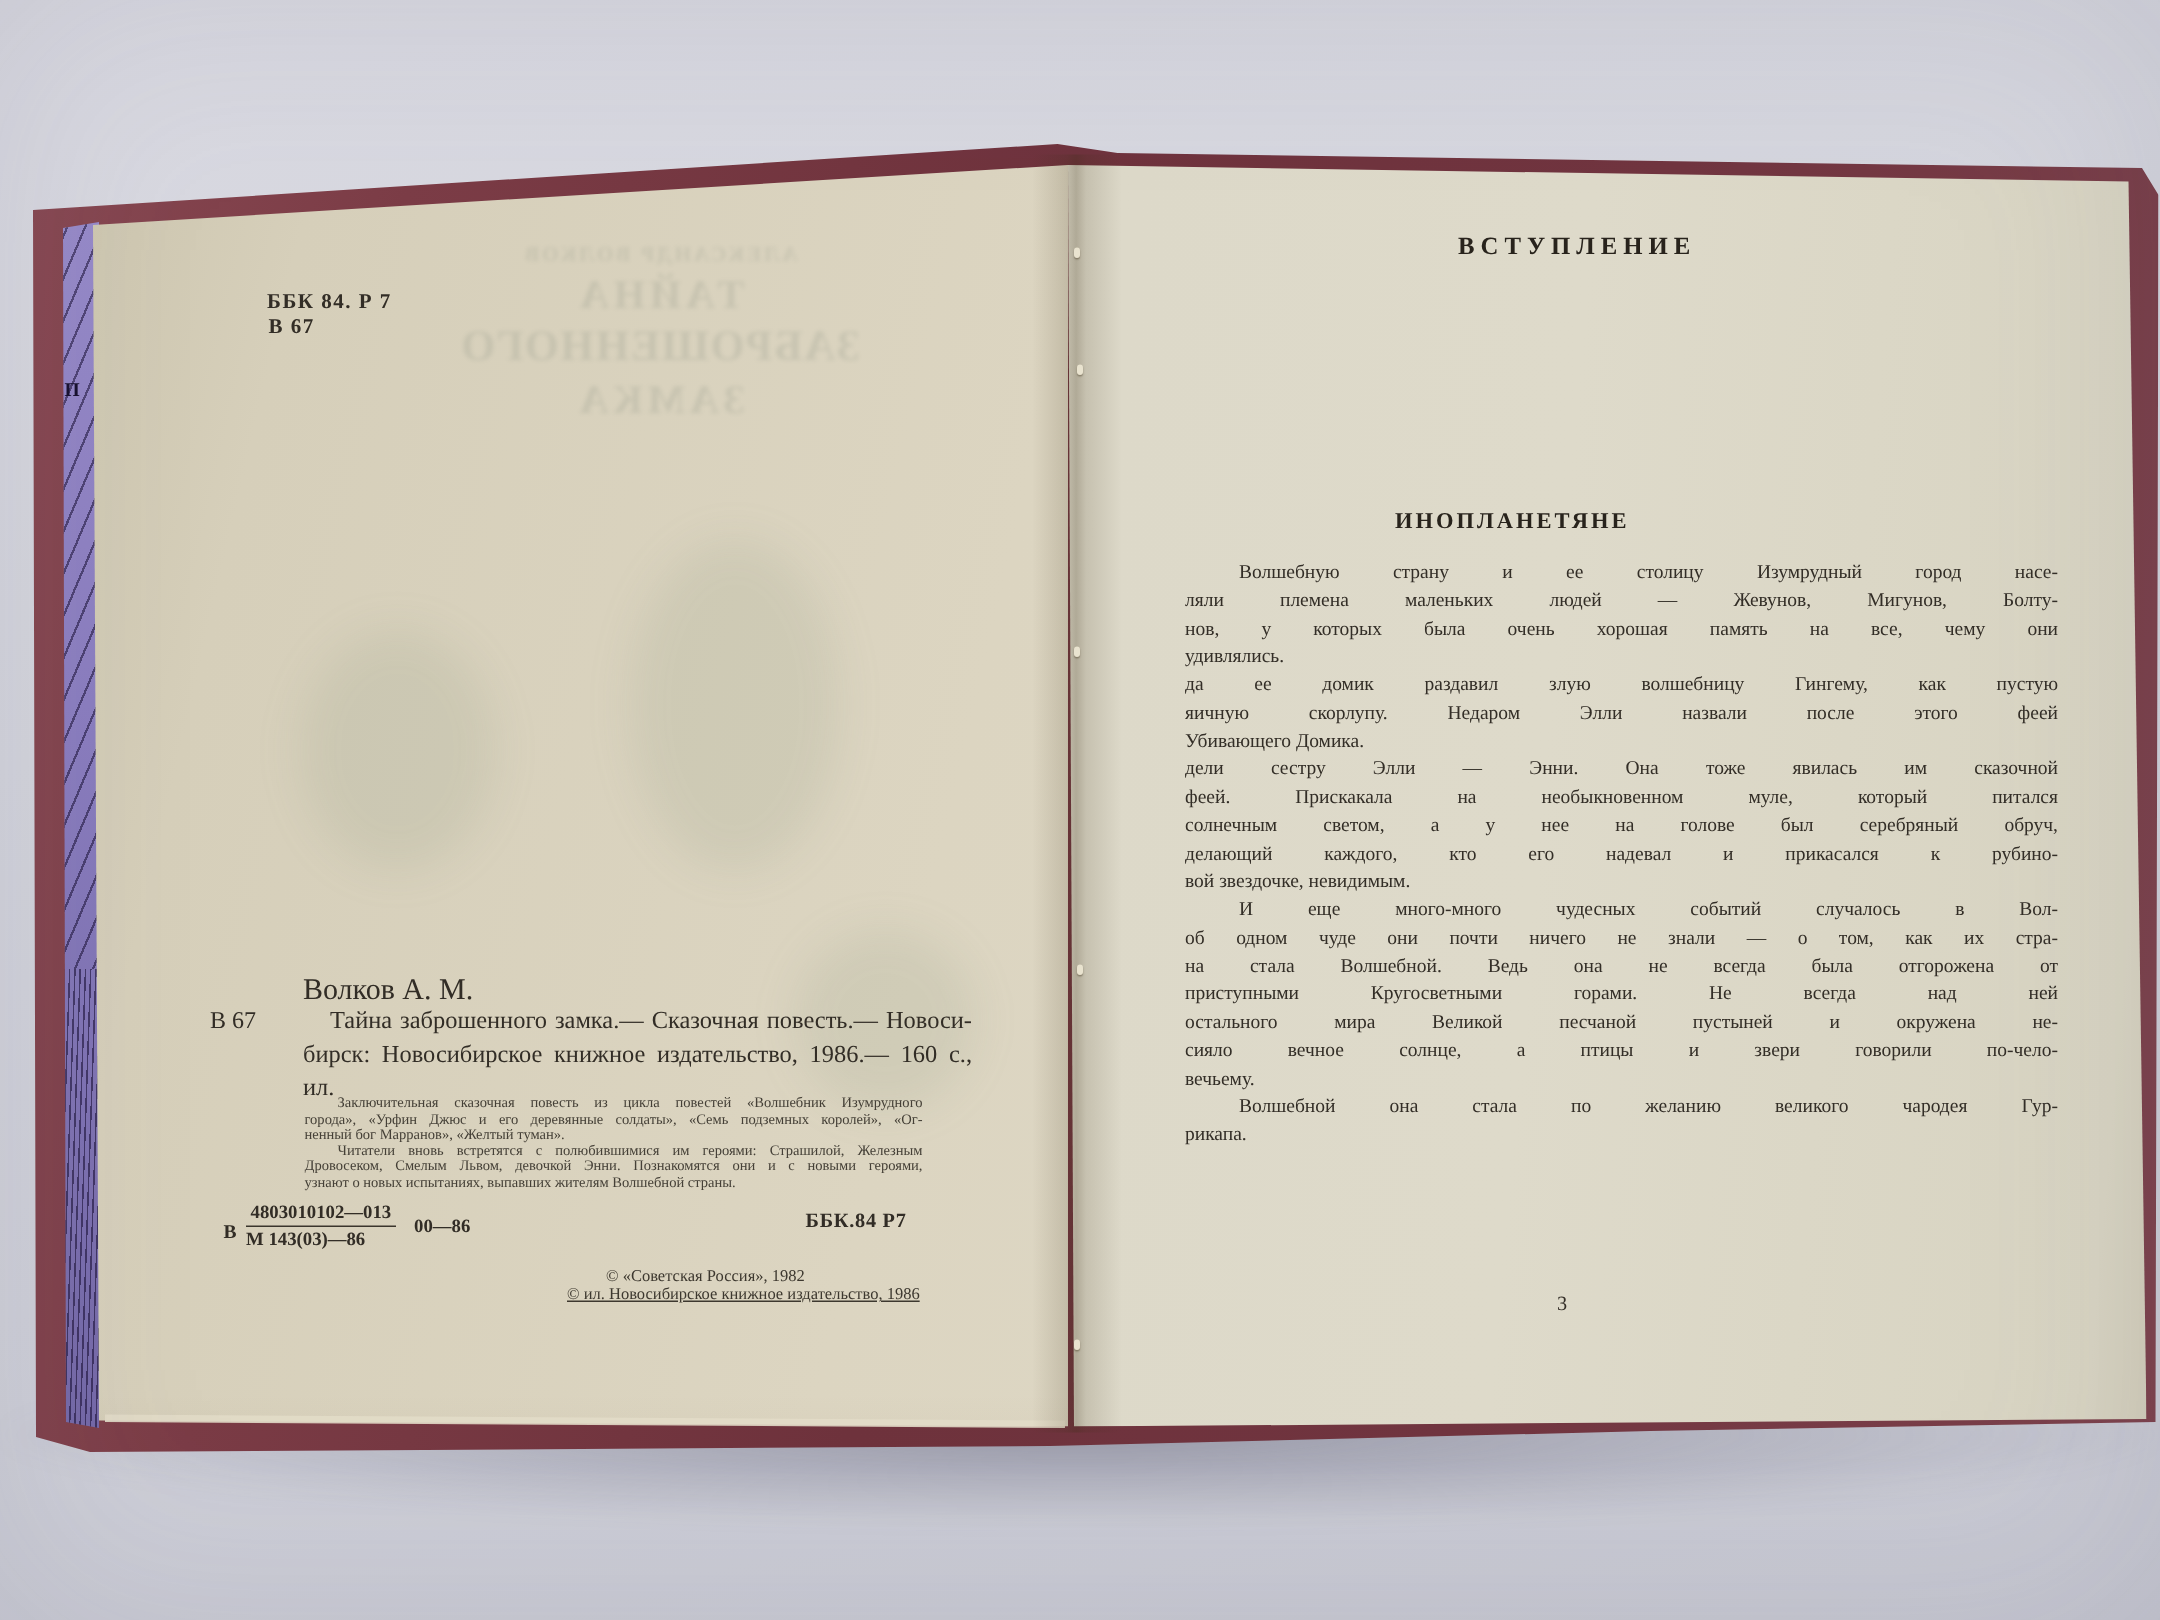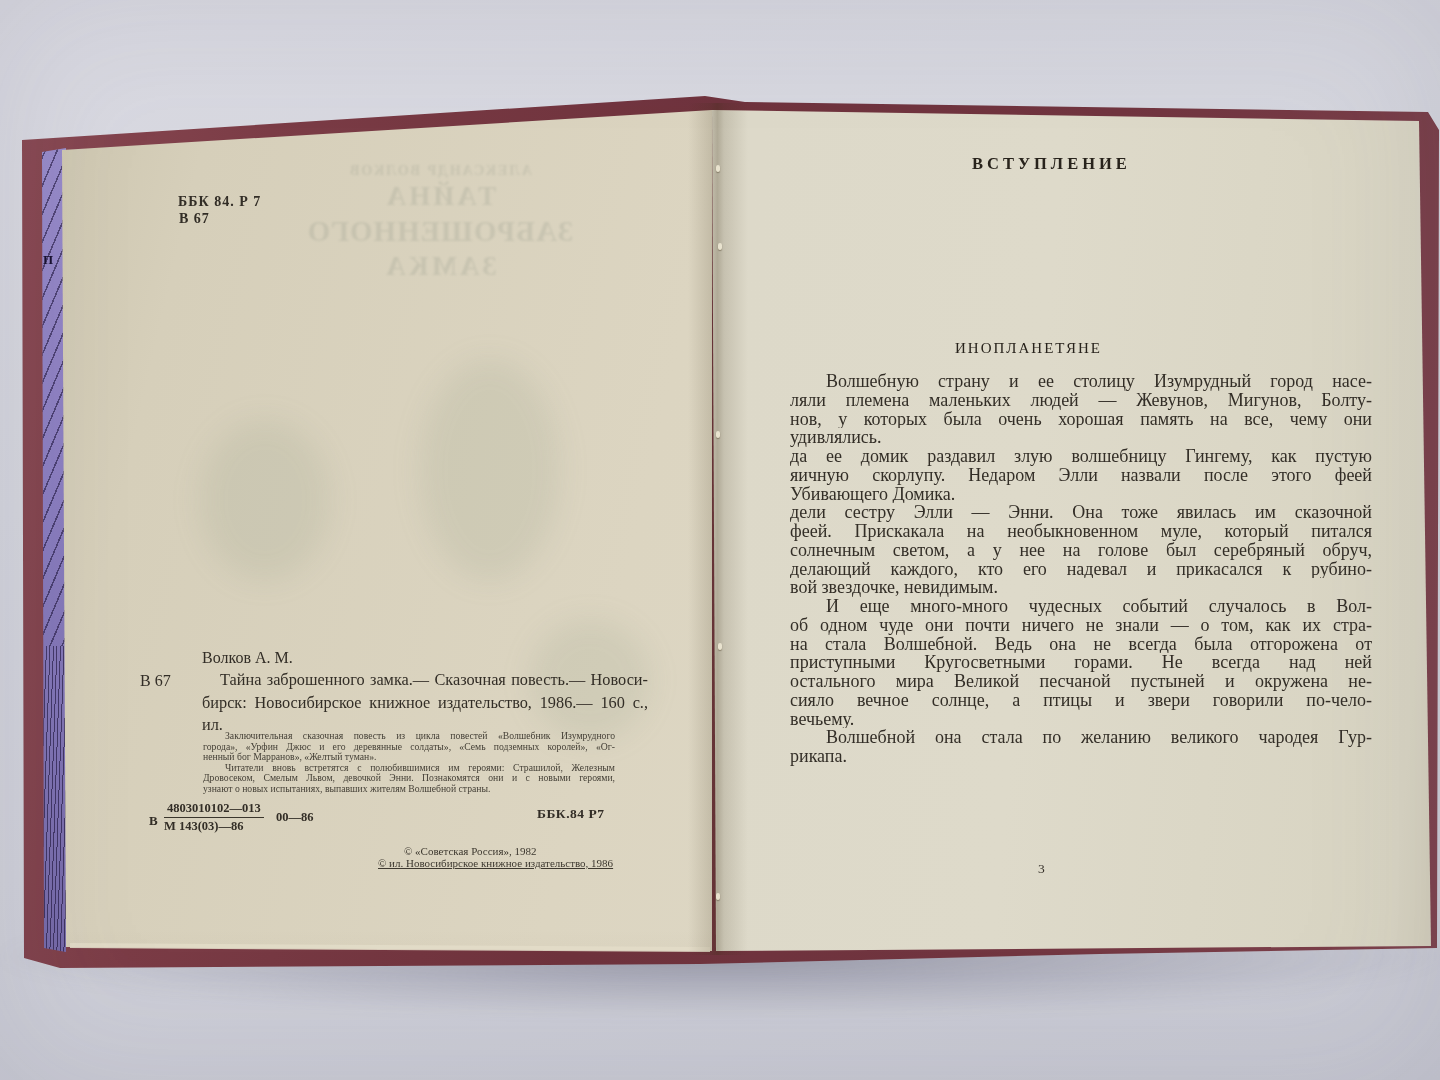--- a/index.html
+++ b/index.html
@@ -59,39 +59,39 @@
     color:#4e5f55;opacity:.12;filter:blur(1.3px);font-weight:bold;line-height:1.25;}
   .ghost .g0{font-size:14px;letter-spacing:2px;}
   .ghost .g1{font-size:27px;letter-spacing:3px;}
   .ghost .g2{font-size:29px;letter-spacing:1px;}
   .ghost .g3{font-size:27px;letter-spacing:3px;}
 
   
   .ink{color:#322d26;}
   .bbk1{left:150px;top:194px;font-size:14px;font-weight:bold;letter-spacing:1px;margin-left:28px;}
   .bbk2{left:179px;top:211px;font-size:14px;font-weight:bold;letter-spacing:1px;}
-  .entry-author{left:202px;top:649px;font-size:16px;}
+  .entry-author{left:202px;top:649px;font-size:20px;}
   .entry-ref{left:140px;top:672px;font-size:16px;}
   .entry{left:202px;top:669px;width:446px;font-size:16.3px;line-height:22.6px;}
   .entry .p-first{text-indent:18px;}
   .annotation{left:203px;top:731px;width:412px;font-size:9.7px;line-height:10.6px;color:#454037;}
   .annotation .p-first{text-indent:22px;}
   .cat-letter{left:149px;top:813px;font-size:13px;font-weight:bold;}
   .fraction{left:164px;top:801px;text-align:left;font-size:12.5px;font-weight:bold;line-height:15px;}
   .fraction .num{border-bottom:1.5px solid #3a352c;padding:0 3px 1px 3px;}
   .fraction .den{padding-top:1px;}
   .cat-suffix{left:276px;top:810px;font-size:12.5px;font-weight:bold;}
   .cat-bbk{left:537px;top:806px;font-size:13.5px;font-weight:bold;letter-spacing:.5px;}
   .copy1{left:404px;top:845px;font-size:11px;color:#3d382f;}
   .copy2{left:378px;top:857px;font-size:11px;color:#3d382f;text-decoration:underline;}
 
   
   .chapter-title{left:972px;top:154px;font-size:16.5px;font-weight:bold;letter-spacing:4px;color:#28231c;}
-  .section-title{left:955px;top:340px;font-size:15px;font-weight:normal;letter-spacing:2px;color:#28231c;}
-  .body-text{left:790px;top:372px;width:582px;font-size:18px;line-height:18.75px;color:#332e27;}
+  .section-title{left:930px;top:340px;font-size:15px;font-weight:bold;letter-spacing:2px;color:#28231c;}
+  .body-text{left:790px;top:372px;width:582px;font-size:13px;line-height:18.75px;color:#332e27;}
   .body-text .p-first{text-indent:36px;}
   .jline{text-align:justify;text-align-last:justify;overflow:hidden;}
   .p-last{text-align-last:left;}
   .page-number{left:1038px;top:861px;font-size:13.5px;color:#332e27;}
 </style>
 </head>
 <body>
 
 <div class="photo">
 

